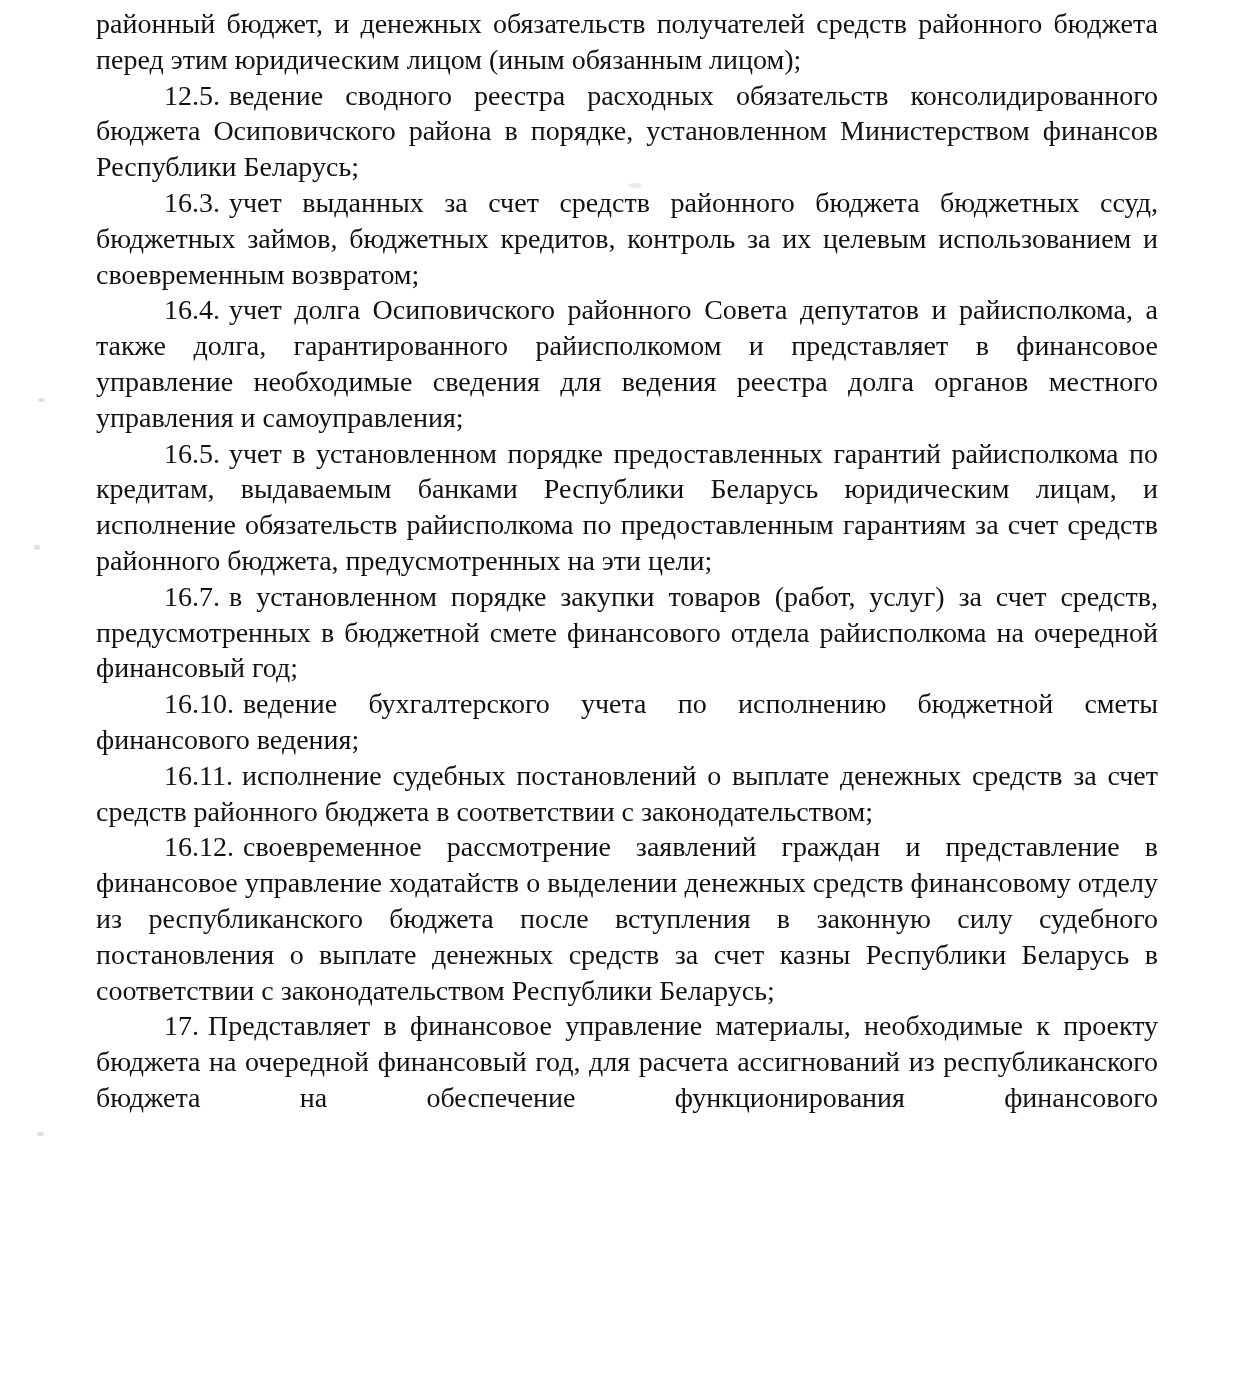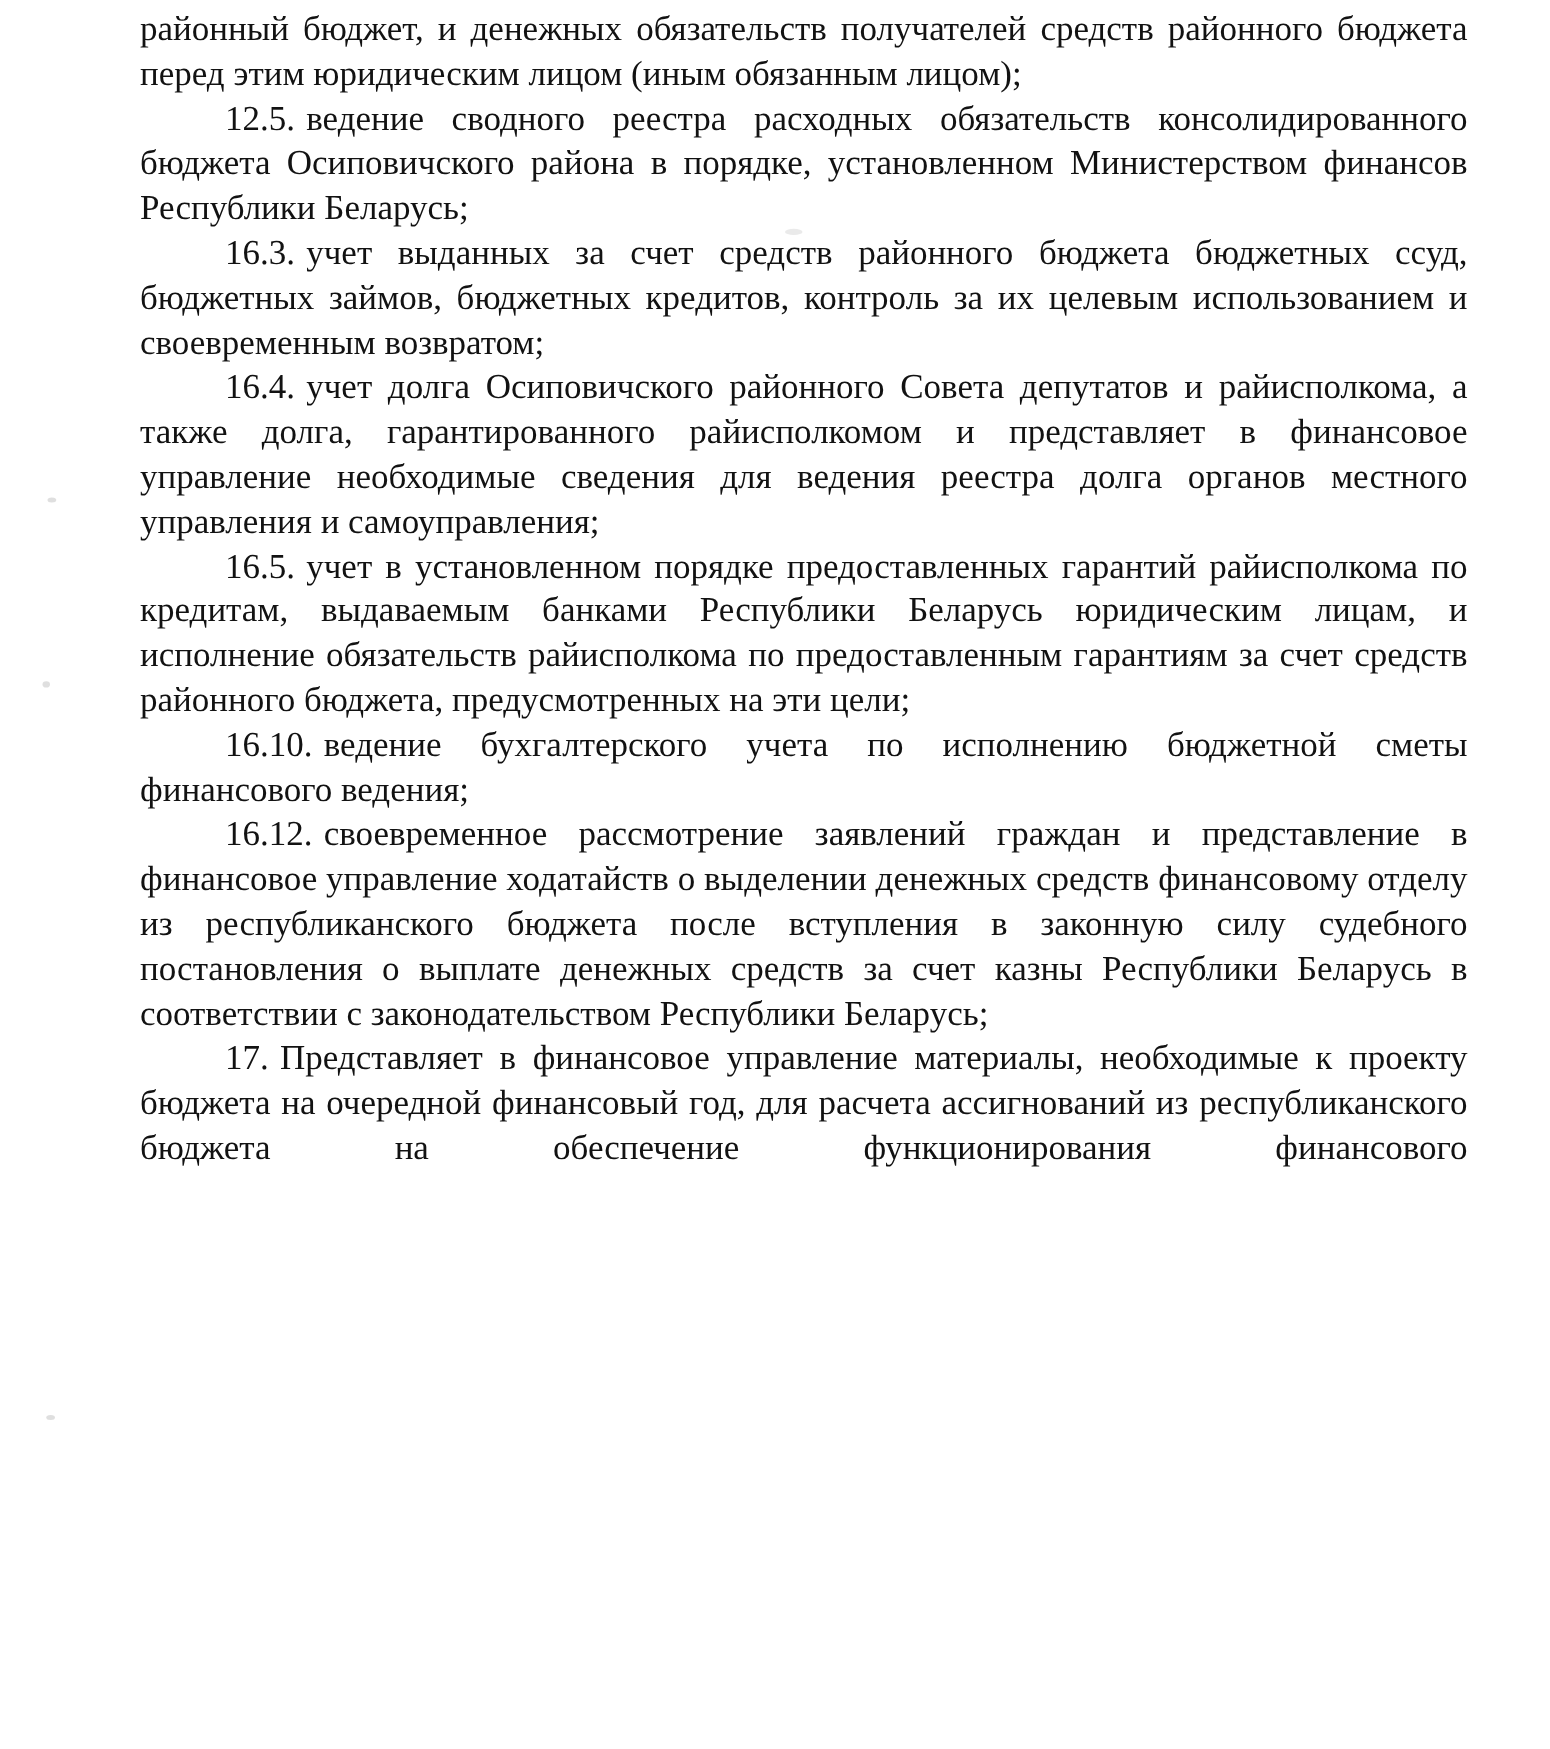--- a/index.html
+++ b/index.html
@@ -9,21 +9,21 @@
   }
   body {
     width: 1240px;
     height: 1399px;
     overflow: hidden;
     position: relative;
   }
   .page {
     position: absolute;
     top: 6px;
-    left: 112px;
+    left: 96px;
     width: 1062px;
     color: #121212;
     font-family: "Liberation Serif", "DejaVu Serif", serif;
     font-size: 28px;
     line-height: 35.8px;
   }
   p.para {
     margin: 0;
     padding: 0;
     text-align: justify;
@@ -59,25 +59,27 @@
 
   <p class="para"><span class="num">12.5.</span><span>ведение сводного реестра расходных обязательств консолидированного бюджета Осиповичского района в порядке, установленном Министерством финансов Республики Беларусь;</span></p>
 
   <p class="para"><span class="num">16.3.</span><span>учет выданных за счет средств районного бюджета бюджетных ссуд, бюджетных займов, бюджетных кредитов, контроль за их целевым использованием и своевременным возвратом;</span></p>
 
   <p class="para"><span class="num">16.4.</span><span>учет долга Осиповичского районного Совета депутатов и райисполкома, а также долга, гарантированного райисполкомом и представляет в финансовое управление необходимые сведения для ведения реестра долга органов местного управления и самоуправления;</span></p>
 
   <p class="para"><span class="num">16.5.</span><span>учет в установленном порядке предоставленных гарантий райисполкома по кредитам, выдаваемым банками Республики Беларусь юридическим лицам, и исполнение обязательств райисполкома по предоставленным гарантиям за счет средств районного бюджета, предусмотренных на эти цели;</span></p>
 
 
+  <p class="para"><span class="num">16.7.</span><span>в установленном порядке закупки товаров (работ, услуг) за счет средств, предусмотренных в бюджетной смете финансового отдела райисполкома на очередной финансовый год;</span></p>
 
 
 
   <p class="para"><span class="num">16.10.</span><span>ведение бухгалтерского учета по исполнению бюджетной сметы финансового ведения;</span></p>
 
+  <p class="para"><span class="num">16.11.</span><span>исполнение судебных постановлений о выплате денежных средств за счет средств районного бюджета в соответствии с законодательством;</span></p>
 
   <p class="para"><span class="num">16.12.</span><span>своевременное рассмотрение заявлений граждан и представление в финансовое управление ходатайств о выделении денежных средств финансовому отделу из республиканского бюджета после вступления в законную силу судебного постановления о выплате денежных средств за счет казны Республики Беларусь в соответствии с законодательством Республики Беларусь;</span></p>
 
   <p class="para justify-last"><span class="num">17.</span><span>Представляет в финансовое управление материалы, необходимые к проекту бюджета на очередной финансовый год, для расчета ассигнований из республиканского бюджета на обеспечение функционирования финансового</span></p>
 
 </div>
 
 <div class="noise n1"></div>
 <div class="noise n2"></div>
 <div class="noise n3"></div>

